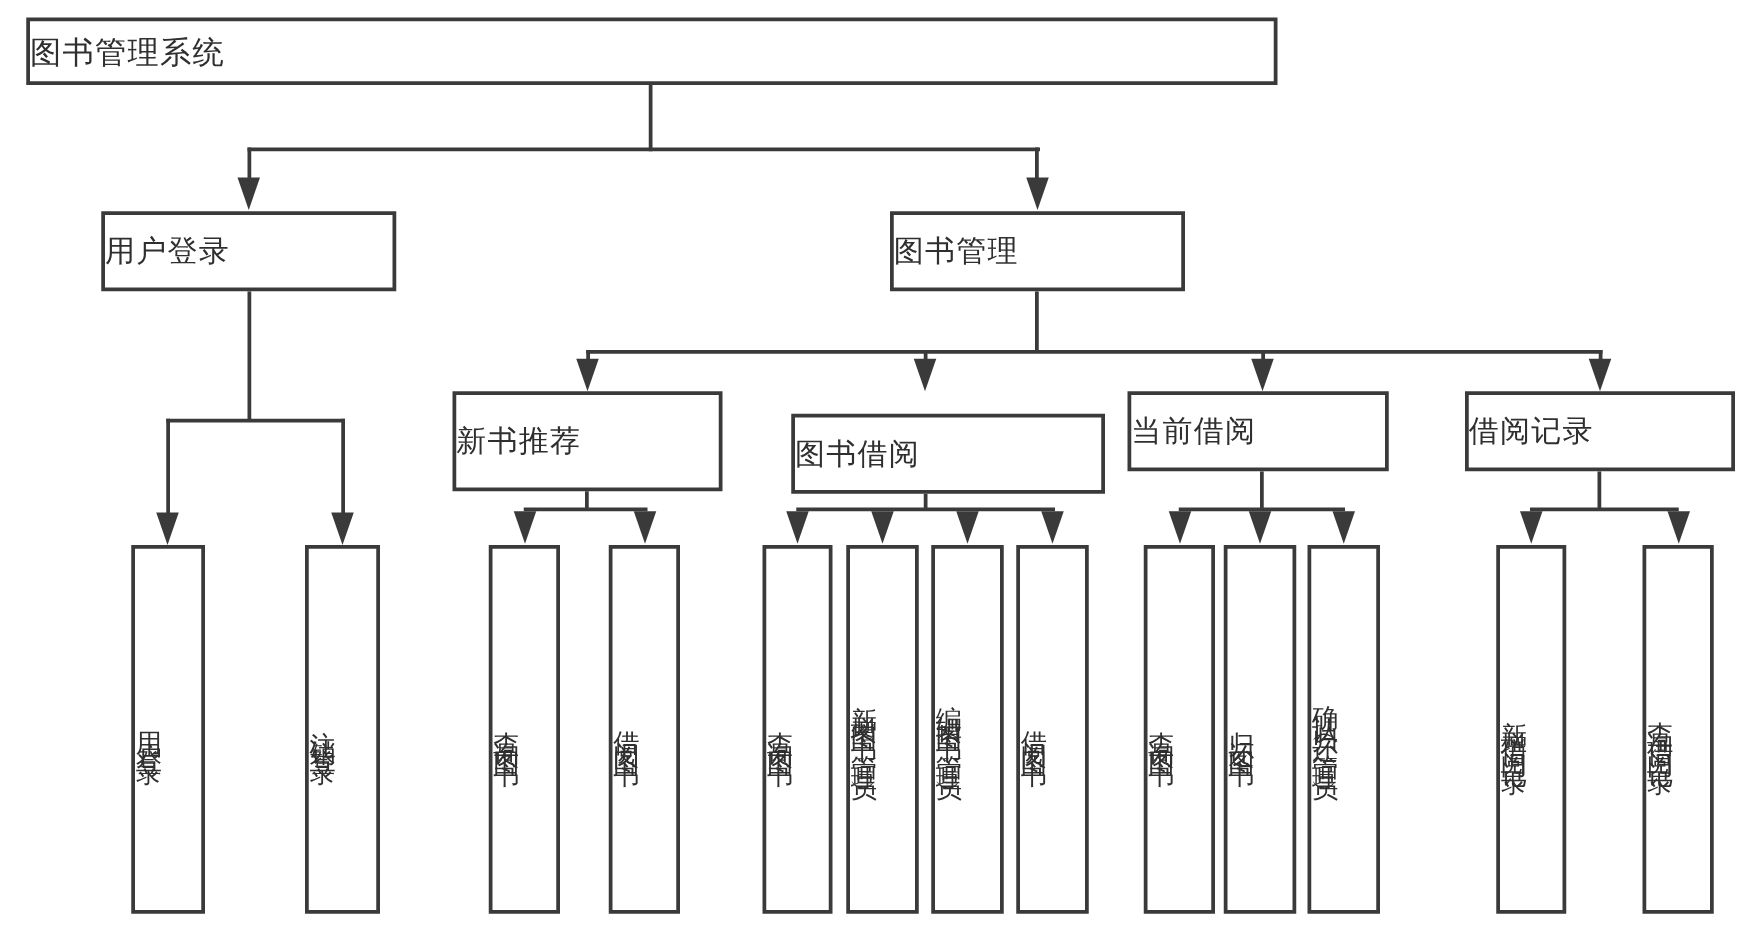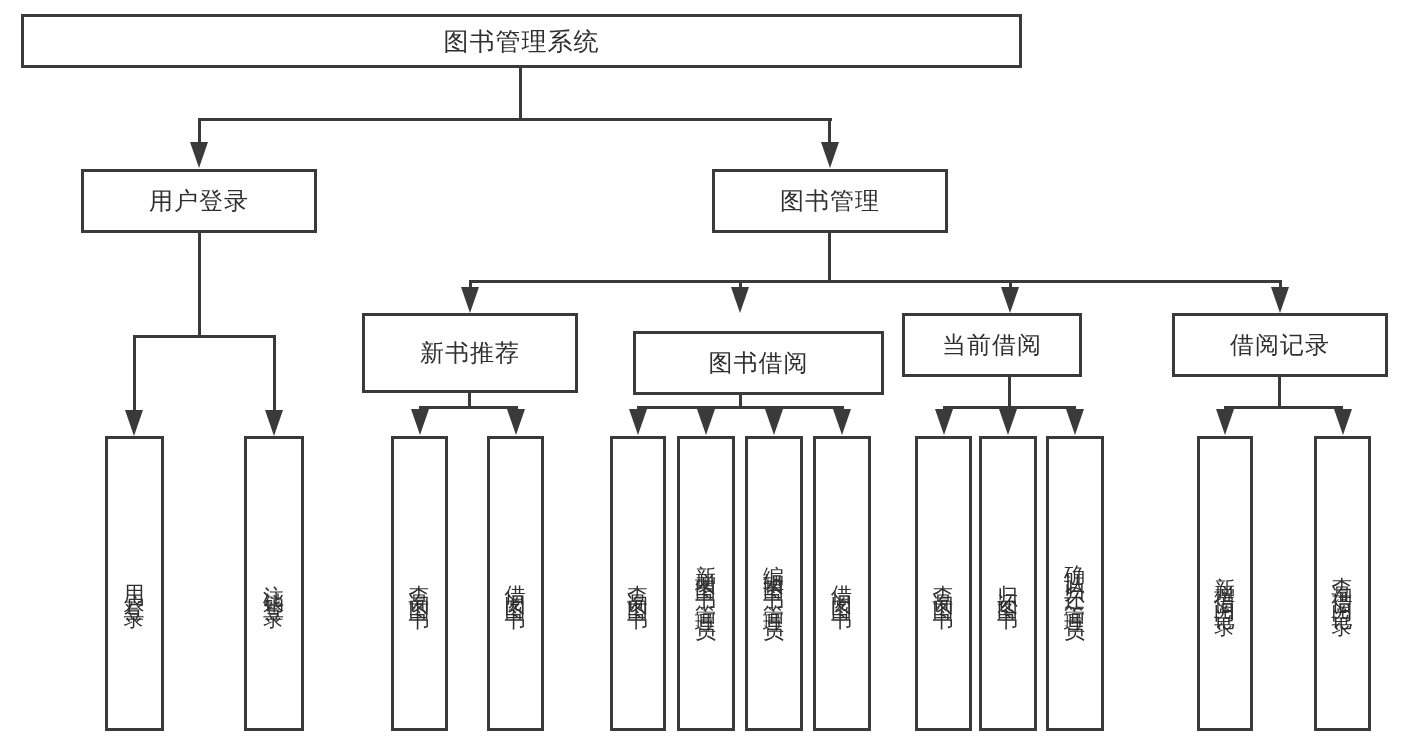--- a/index.html
+++ b/index.html
@@ -18,21 +18,21 @@
     background: var(--bg);
     overflow: hidden;
   }
   .node {
     position: absolute;
     border: 3px solid var(--line);
     background: #fff;
     color: var(--text);
     display: flex;
     align-items: center;
-    justify-content: center;
+    justify-content: flex-start;
     z-index: 2;
   }
   .node.h { font-size: 24px; letter-spacing: 1px; }
   .node.root { font-size: 25px; }
   .vtext {
     writing-mode: vertical-rl;
     text-orientation: mixed;
     font-size: 21px;
     letter-spacing: 8px;
     line-height: 1;
@@ -104,21 +104,21 @@
   <div class="arrow" style="left:1001px; top:287px;"></div>
   <div class="vline" style="left:1279px; top:280px; height:10px;"></div>
   <div class="arrow" style="left:1271px; top:287px;"></div>
 
   <div class="node h" style="left:362px; top:313px; width:216px; height:80px;">
     <span>新书推荐</span>
   </div>
   <div class="node h" style="left:633px; top:331px; width:251px; height:64px;">
     <span>图书借阅</span>
   </div>
-  <div class="node h" style="left:902px; top:313px; width:180px; height:64px;">
+  <div class="node h" style="left:902px; top:313px; width:209px; height:64px;">
     <span>当前借阅</span>
   </div>
   <div class="node h" style="left:1172px; top:313px; width:216px; height:64px;">
     <span>借阅记录</span>
   </div>
 
   <div class="vline" style="left:468px; top:377px; height:31px;"></div>
   <div class="hline" style="left:419px; top:406px; width:99px;"></div>
   <div class="arrow" style="left:411px; top:409px;"></div>
   <div class="arrow" style="left:507px; top:409px;"></div>

